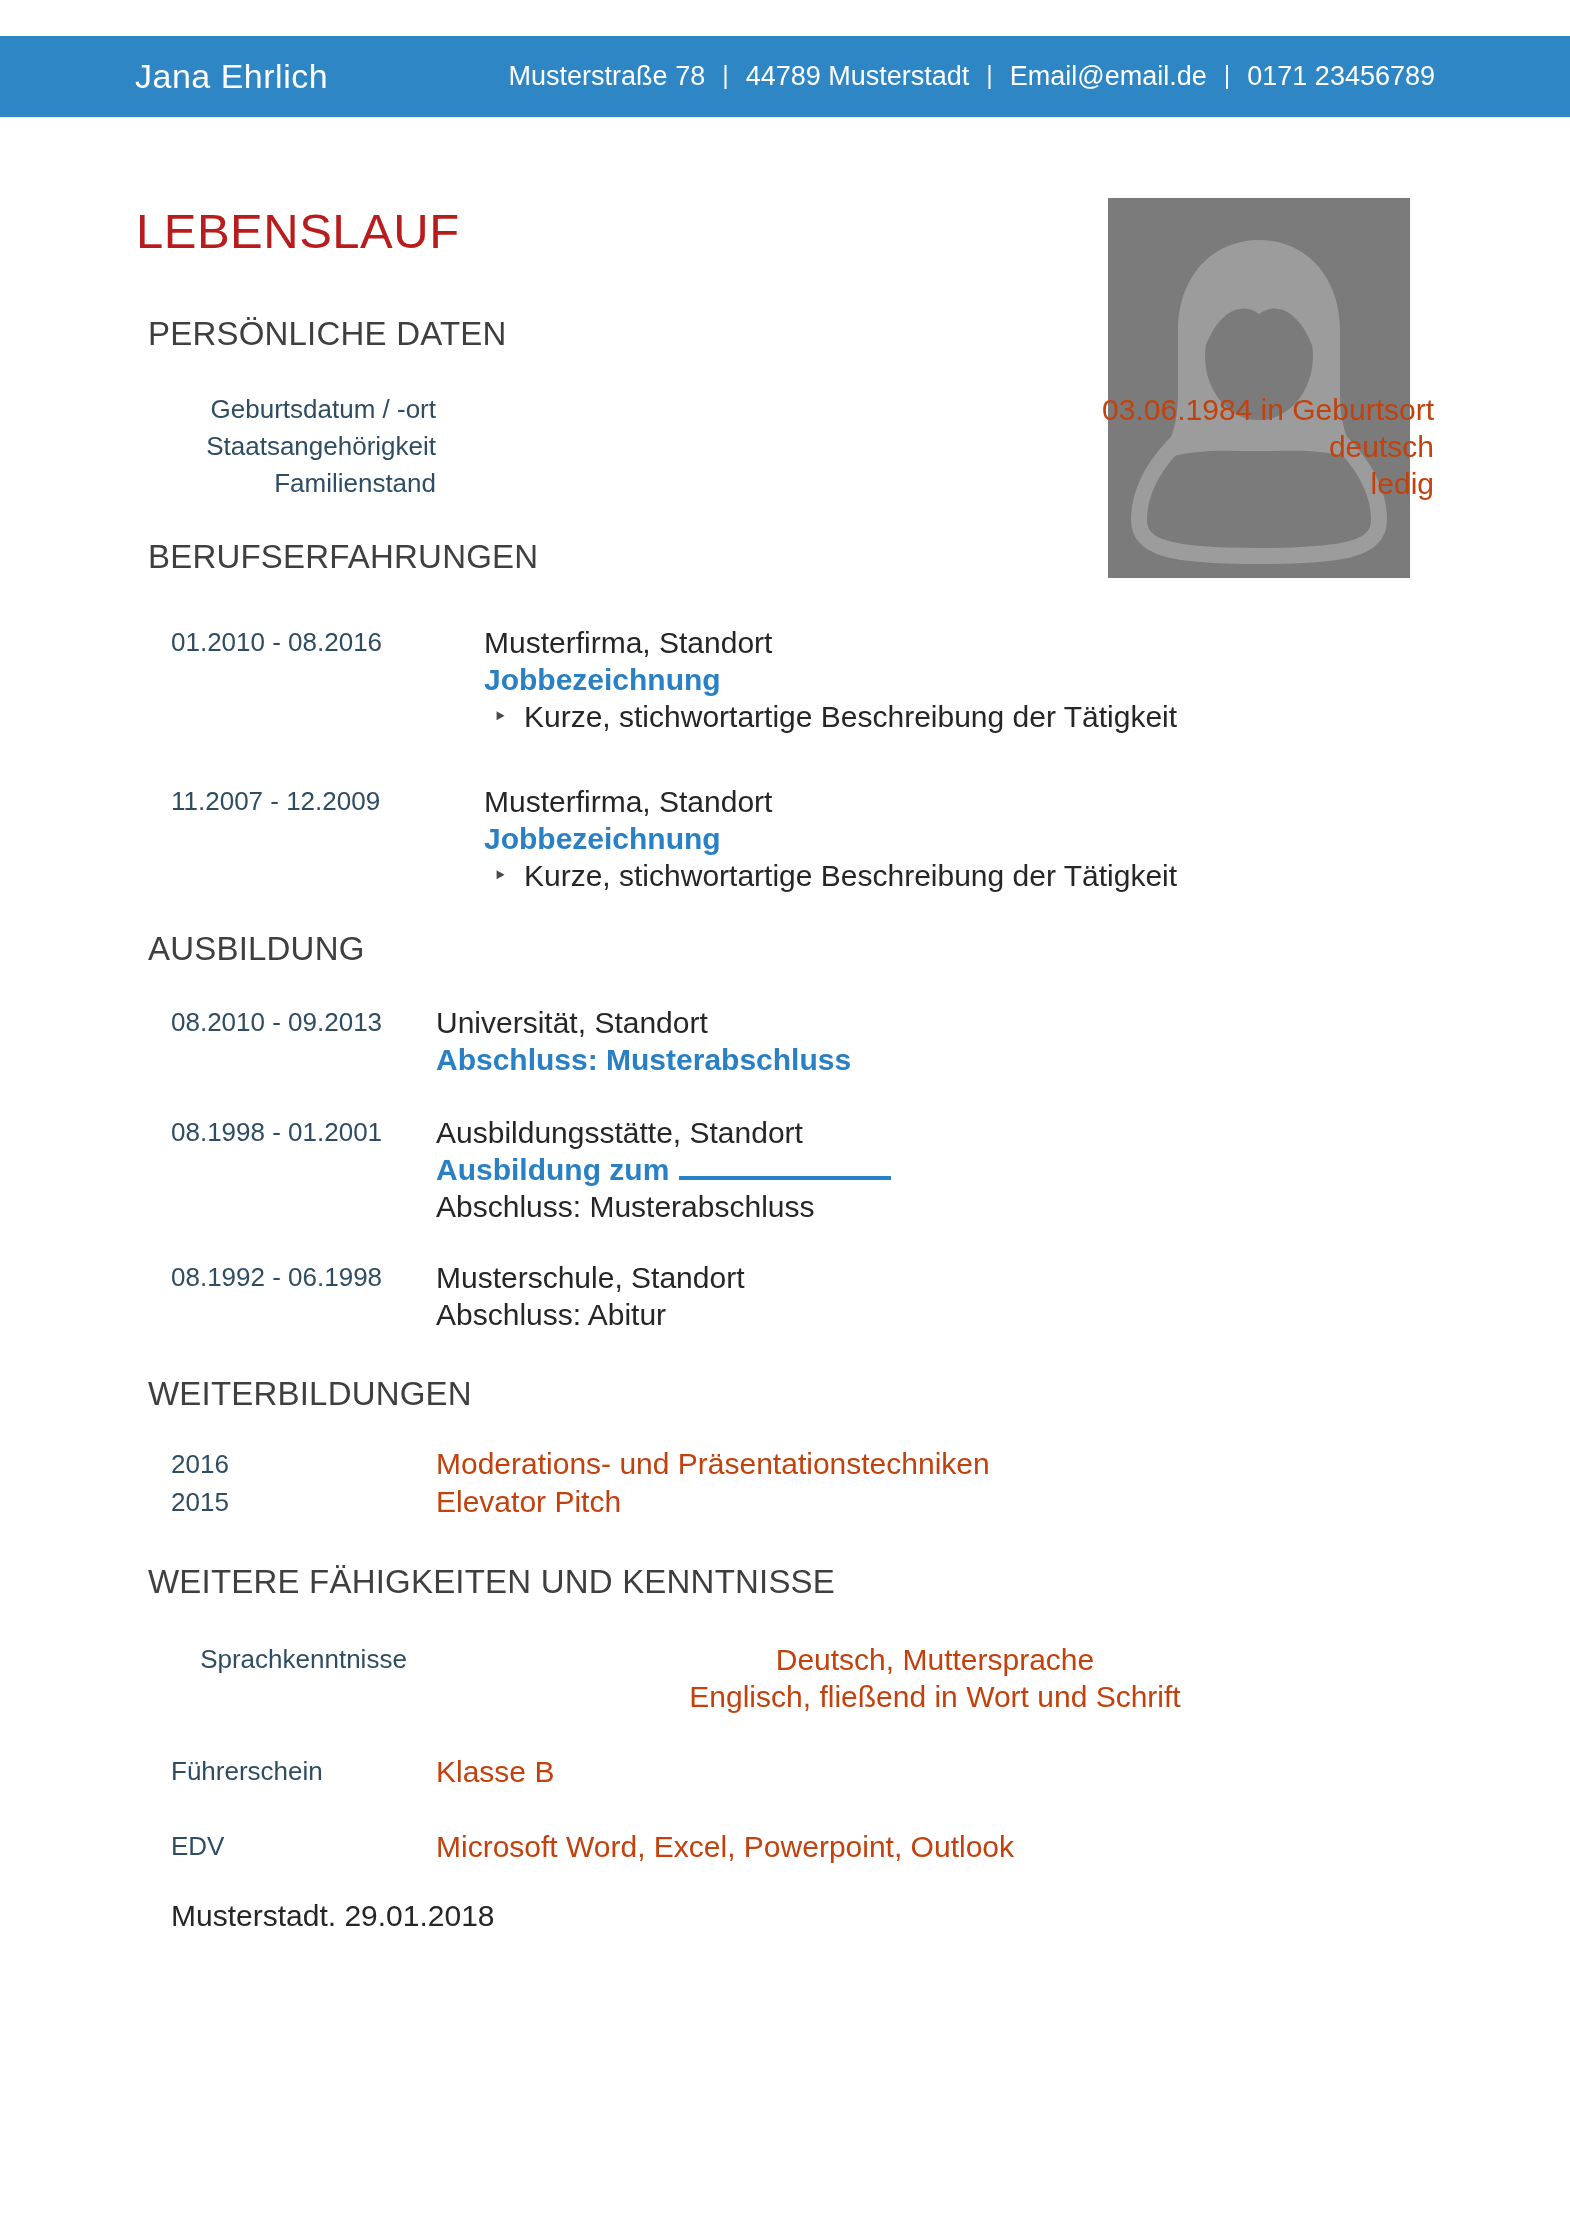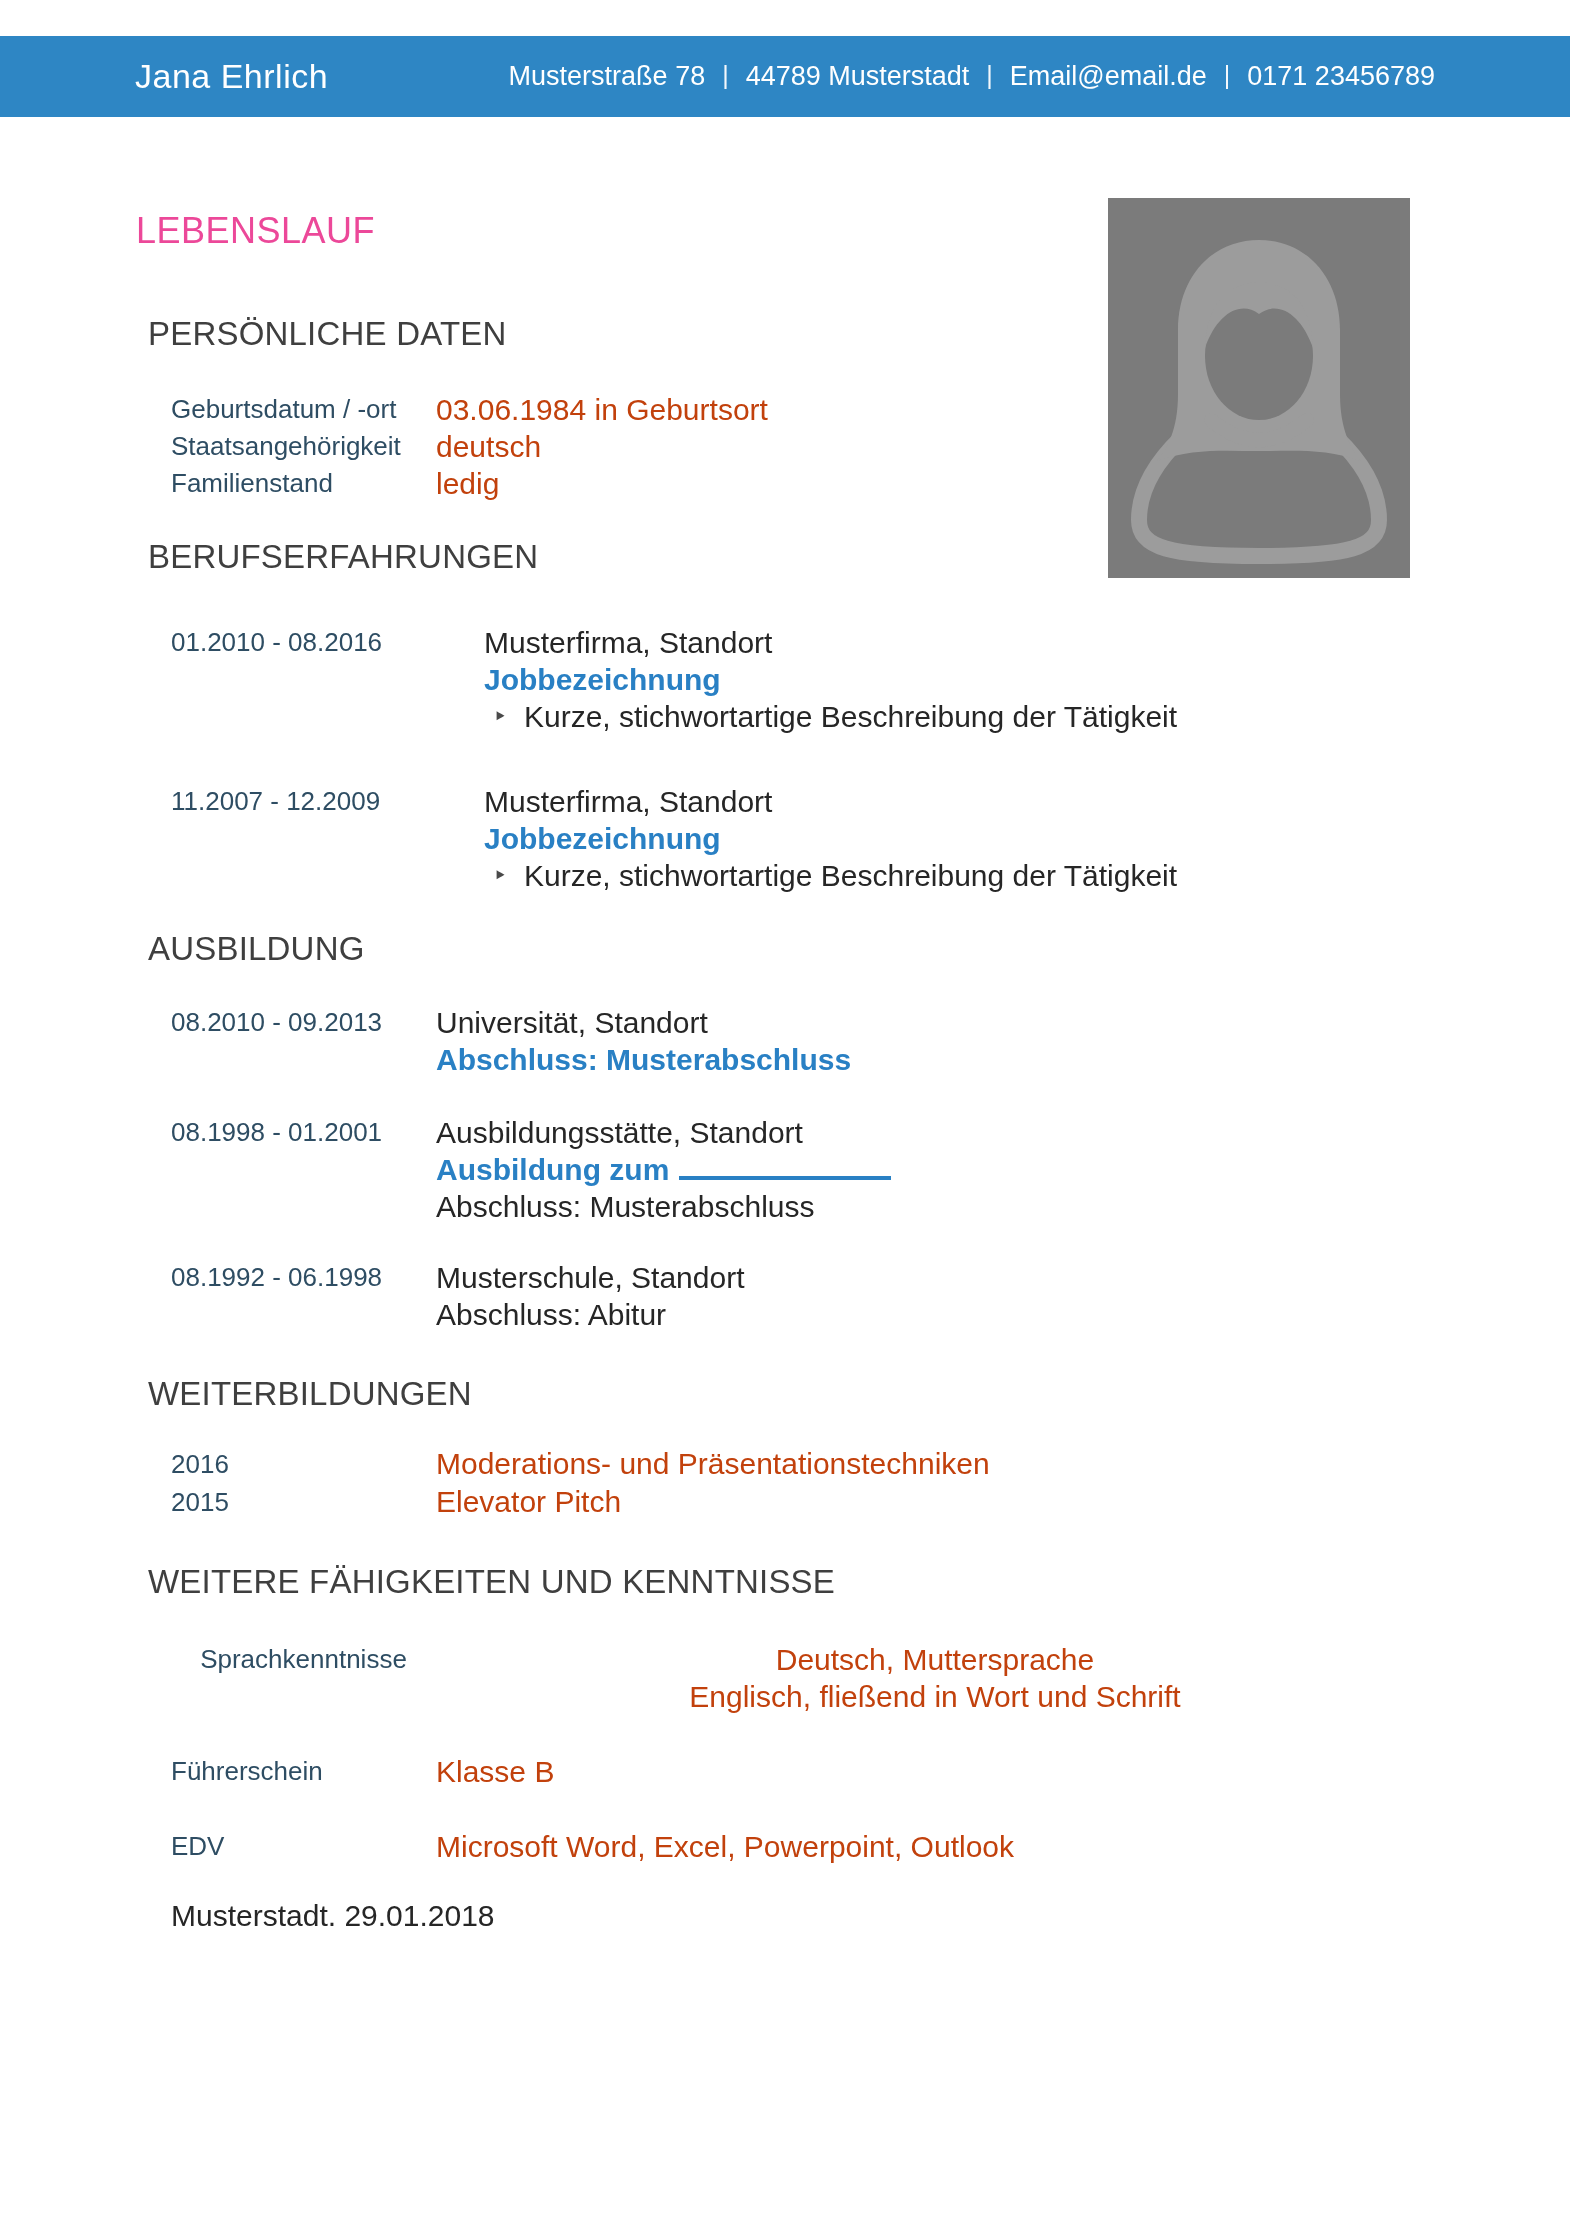--- a/index.html
+++ b/index.html
@@ -32,41 +32,41 @@
     width:302px; height:380px;
   }
   .photo svg { display:block; }
 
   
   .doc {
     position:absolute; left:136px; top:205px; width:1298px;
     color:#262626;
   }
   .title {
-    font-size:36px; line-height:52px; font-weight:400;
-    color:#ec4899; letter-spacing:0.5px;
+    font-size:49px; line-height:52px; font-weight:400;
+    color:#b91c1c; letter-spacing:0.5px;
   }
   .sec-heading {
     font-size:33px; line-height:38px; font-weight:400;
     color:#3F3F3F; letter-spacing:0.2px;margin-left:12px;
   }
   .h-personal   { margin-top:58px; }
   .h-experience { margin-top:36px; }
   .h-education  { margin-top:36px; }
   .h-training   { margin-top:42px; }
   .h-skills     { margin-top:42px; }
 
   .grid2 { display:grid; grid-template-columns:300px 1fr; }
   .lbl {
     font-size:26px; line-height:37px;
     color:#2E4D63; padding-left:35px;
   }
   .val { font-size:30px; line-height:37px; color:#c2410c; }
 
-  .personal-rows { margin-top:38px; }
+  .personal-rows { margin-top:38px;text-align:right; }
 
   .entry { margin-top:48px;gap:48px; }
   .entry-edu1 { margin-top:36px; }
   .entry-edu2 { margin-top:36px; }
   .entry-edu3 { margin-top:34px; }
   .line { font-size:30px; line-height:37px; color:#262626; }
   .line-blue { font-weight:bold; color:#2980C4; }
   .bullet-row { display:flex; align-items:flex-start; }
   .bullet-glyph {
     width:40px; padding-left:9px; flex:0 0 40px;

